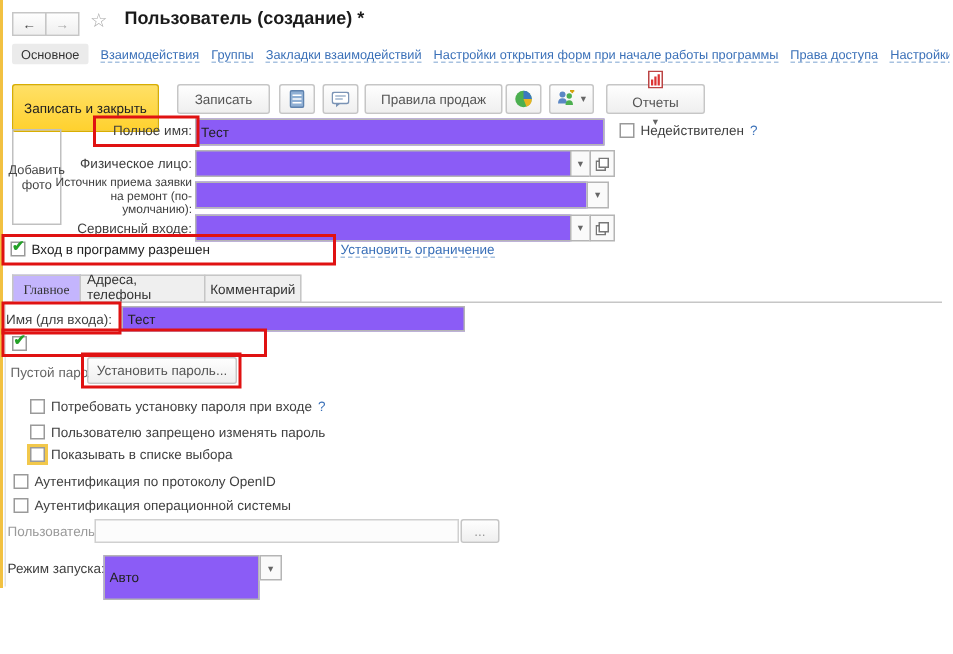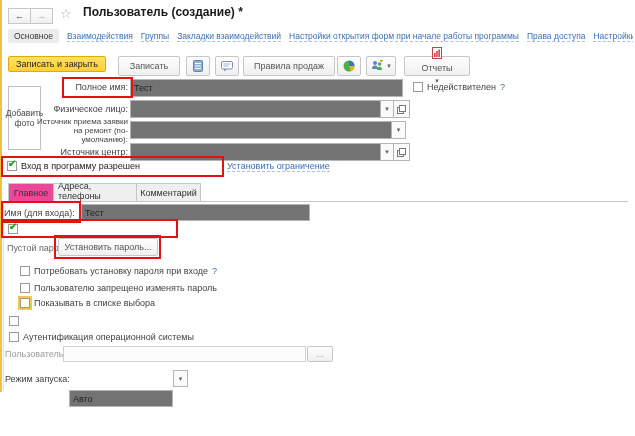--- a/index.html
+++ b/index.html
@@ -12,21 +12,21 @@
   
   .btn{position:absolute;display:flex;align-items:center;justify-content:center;gap:4px;
        border:1px solid #c6c6c6;border-radius:2px;background:linear-gradient(#fefefe,#efefef);
        color:#555;box-sizing:border-box;cursor:pointer;white-space:nowrap;}
   .btn-yellow{background:linear-gradient(#ffe066,#ffd12e);border-color:#d9ae00;color:#222;}
   .navbtn{position:static;width:23px;height:16px;border-radius:0;}
   .ddbtn{position:absolute;border:1px solid #b5b5b5;background:#fafafa;display:flex;
          align-items:center;justify-content:center;color:#666;font-size:7px;box-sizing:border-box;cursor:pointer;}
 
   
-  .tin{position:absolute;border:1px solid #b5b5b5;background:#737373;box-sizing:border-box;
+  .tin{position:absolute;border:1px solid #b5b5b5;background:#8b5cf6;box-sizing:border-box;
        font-family:"Liberation Sans",sans-serif;font-size:9px;color:#222;padding:0 3px;outline:none;}
   .tin.dis{background:#fcfcfc;border-color:#d0d0d0;color:#999;}
 
   
   .lbl{position:absolute;color:#3f3f3f;}
   .lbl-col{left:30px;width:98px;text-align:right;}
   .lbl-dis{color:#9a9a9a;}
   .title{position:absolute;left:83px;top:5px;font-size:12px;font-weight:bold;color:#1a1a1a;}
   .star{position:absolute;left:60px;top:6px;font-size:13px;color:#a8a8a8;}
 
@@ -40,21 +40,21 @@
   .chkrow{position:absolute;display:flex;align-items:center;gap:4px;height:12px;}
   .chk{width:10px;height:10px;border:1px solid #9a9a9a;background:#fff;box-sizing:border-box;
        position:relative;flex:0 0 auto;cursor:pointer;}
   .chk .mark{position:absolute;left:0;top:-4px;font-size:10px;font-weight:bold;color:#23a127;}
   .chk.focus{box-shadow:0 0 0 2px #f2c84b;}
   .help{color:#3a70b8;cursor:pointer;}
 
   
   .tab{position:absolute;top:183px;height:19px;display:flex;align-items:center;justify-content:center;
        box-sizing:border-box;border:1px solid #c6c6c6;background:#efefef;color:#333;cursor:pointer;padding:0 4px;}
-  .tab.active{background:#ec4899;border-bottom-color:#fff;z-index:3;}
+  .tab.active{background:#c4b5fd;border-bottom-color:#fff;z-index:3;font-family:Liberation Serif, serif;}
   .tabline{position:absolute;left:3px;top:201px;width:625px;height:1px;background:#c6c6c6;z-index:1;}
 
   
   .photo{position:absolute;left:8px;top:86px;width:33px;height:64px;border:1px solid #c0c0c0;
          display:flex;align-items:center;justify-content:center;text-align:center;
          font-size:8.5px;color:#444;cursor:pointer;box-sizing:border-box;}
 
   
   .redbox{position:absolute;border:2px solid #e01212;box-sizing:border-box;pointer-events:none;z-index:6;}
 
@@ -81,21 +81,21 @@
   <div class="navrow">
     <span class="chip">Основное</span>
     <a class="link">Взаимодействия</a>
     <a class="link">Группы</a>
     <a class="link">Закладки взаимодействий</a>
     <a class="link">Настройки открытия форм при начале работы программы</a>
     <a class="link">Права доступа</a>
     <a class="link">Настройки</a>
   </div>
 
-  <div class="btn btn-yellow" style="left:8px;top:56px;width:98px;height:16px;">
+  <div class="btn btn-yellow" style="left:8px;top:56px;width:98px;height:32px;">
     <span>Записать и закрыть</span>
   </div>
   <div class="btn" style="left:118px;top:56px;width:62px;height:20px;">
     <span>Записать</span>
   </div>
   <div class="btn" style="left:186px;top:56px;width:24px;height:20px;">
     <span class="icon">
       <svg width="10" height="12" viewBox="0 0 10 12">
           <rect x="0.5" y="0.5" width="9" height="11" rx="1" fill="#8fafd4" stroke="#5e82ae"></rect>
           <rect x="2" y="3" width="6" height="1" fill="#fff"></rect>
@@ -177,21 +177,21 @@
         </svg>
     </span>
   </div>
 
   <div class="lbl lbl-col" style="top:117px;font-size:8px;line-height:9px;">Источник приема заявки на ремонт (по-умолчанию):</div>
   <input class="tin" style="left: 130px; top: 121px; width: 262px; height: 18px;" value="">
   <div class="ddbtn" style="left:391px;top:121px;width:15px;height:18px;">
     <span>▾</span>
   </div>
 
-  <div class="lbl lbl-col" style="top:147px;">Источник центр:</div>
+  <div class="lbl lbl-col" style="top:147px;">Сервисный входе:</div>
   <input class="tin" style="left: 130px; top: 143px; width: 251px; height: 18px;" value="">
   <div class="ddbtn" style="left:380px;top:143px;width:14px;height:18px;">
     <span>▾</span>
   </div>
   <div class="ddbtn" style="left:393px;top:143px;width:17px;height:18px;">
     <span class="icon">
       <svg width="9" height="9" viewBox="0 0 9 9">
           <rect x="0.5" y="2.5" width="6" height="6" fill="#fff" stroke="#777"></rect>
           <rect x="2.5" y="0.5" width="6" height="6" fill="#fff" stroke="#777"></rect>
         </svg>
@@ -241,34 +241,35 @@
     <span class="chk"></span>
     <span>Пользователю запрещено изменять пароль</span>
   </div>
   <div class="chkrow" style="left:20px;top:297px;">
     <span class="chk focus"></span>
     <span>Показывать в списке выбора</span>
   </div>
 
   <div class="chkrow" style="left:9px;top:315px;">
     <span class="chk"></span>
+    <span>Аутентификация по протоколу OpenID</span>
   </div>
   <div class="chkrow" style="left:9px;top:331px;">
     <span class="chk"></span>
     <span>Аутентификация операционной системы</span>
   </div>
 
   <div class="lbl lbl-dis" style="left:5px;top:349px;">Пользователь:</div>
   <input class="tin dis" style="left: 63px; top: 346px; width: 243px; height: 16px;" disabled="" value="">
   <div class="btn" style="left:307px;top:346px;width:26px;height:16px;color:#999;">
     <span>...</span>
   </div>
 
   <div class="lbl" style="left:5px;top:374px;">Режим запуска:</div>
-  <input class="tin" style="left: 69px; top: 390px; width: 104px; height: 17px;" value="Авто">
+  <input class="tin" style="left: 69px; top: 370px; width: 104px; height: 30px;" value="Авто">
   <div class="ddbtn" style="left:173px;top:370px;width:15px;height:17px;">
     <span>▾</span>
   </div>
 
   <div class="redbox" style="left:62px;top:77px;width:71px;height:21px;"></div>
   <div class="redbox" style="left:1px;top:156px;width:223px;height:21px;"></div>
   <div class="redbox" style="left:1px;top:201px;width:80px;height:22px;"></div>
   <div class="redbox" style="left:1px;top:219px;width:177px;height:19px;"></div>
   <div class="redbox" style="left:54px;top:235px;width:107px;height:24px;"></div>
 </div>

